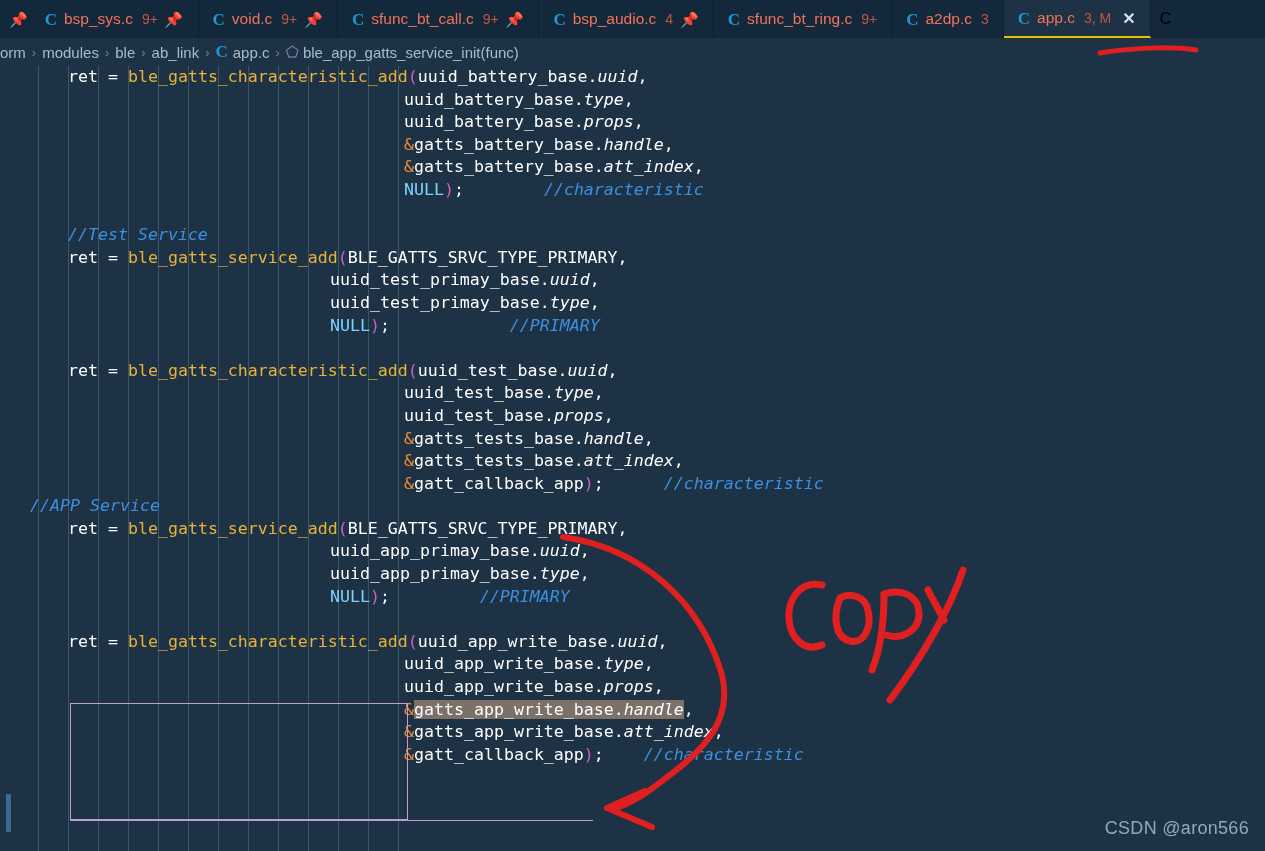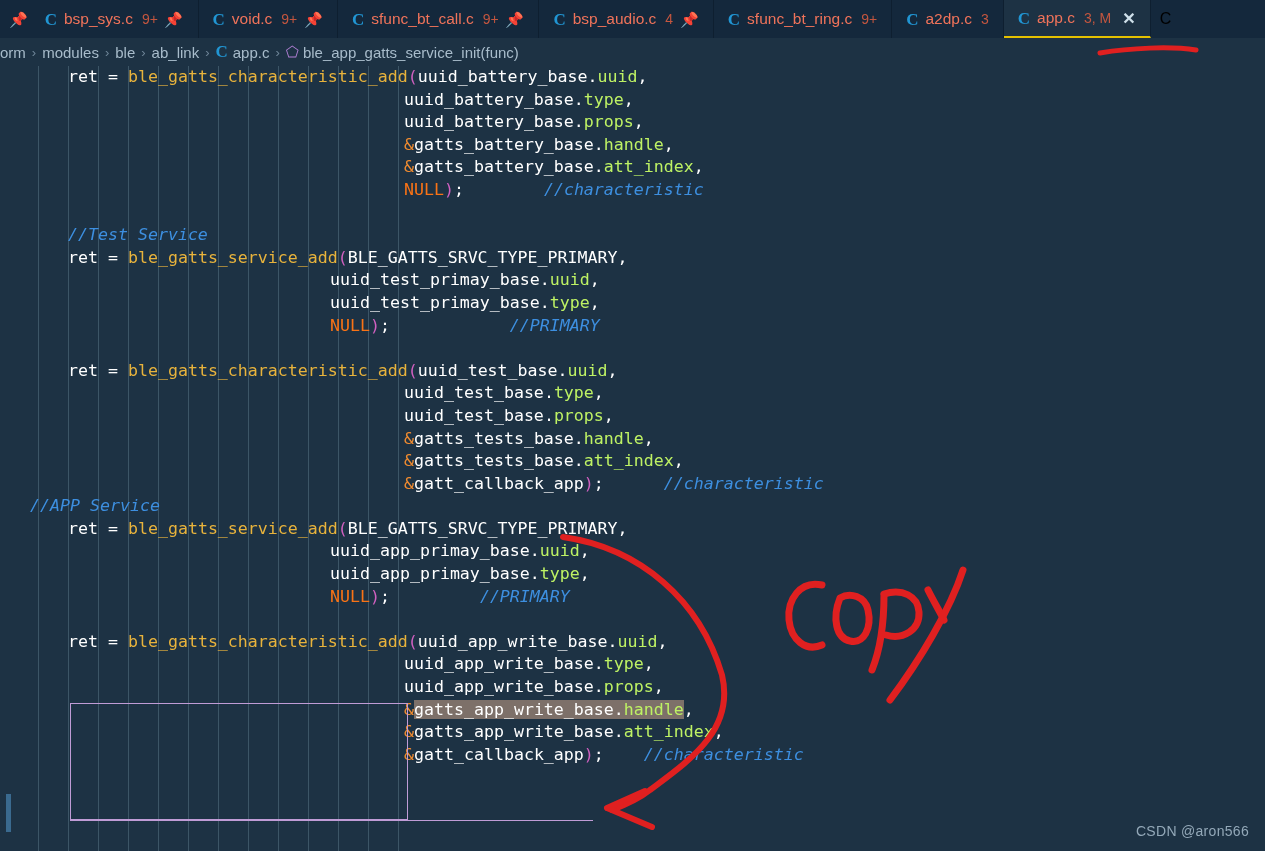--- a/index.html
+++ b/index.html
@@ -83,24 +83,24 @@
   .code{
     position:absolute;left:0;top:0;
     font-family:"DejaVu Sans Mono", monospace;
     font-size:16.6px;
     line-height:22.6px;
     white-space:pre;
     color:#e8eef2;
   }
   .ln{height:22.6px;white-space:pre;}
   .kw-fn   {color:#e8b33c;}
-  .kw-null {color:#f97316;}
+  .kw-null {color:#7dd3fc;}
   .paren   {color:#d060c0;}
   .amp     {color:#ef8b30;}
-  .member  {color:#bef264;}
+  .member  {color:#ffffff;font-style:italic;}
   .plain   {color:#ffffff;}
   .eq      {color:#ffffff;}
   .cmt     {color:#3d8fe0;font-style:italic;}
   .sel-hl  {background:#7d7069;}
 
   
   .selrect{
     position:absolute;
     border:1px solid #c09cd6;
     box-sizing:border-box;
@@ -108,21 +108,21 @@
   .selrect-bottom{
     position:absolute;height:1px;background:#c09cd6;
   }
 
   
   .anno{position:absolute;left:0;top:0;width:1265px;height:851px;pointer-events:none;}
 
   .watermark{
     position:absolute;right:16px;bottom:12px;
     font-family:"Liberation Sans", sans-serif;
-    font-size:14px;color:#93a8b8;
+    font-size:18px;color:#93a8b8;
     letter-spacing:0.3px;
   }
 </style>
 </head>
 <body>
 
 <div id="root">
 
   <div class="tabbar">
     <div class="tab-edge">

